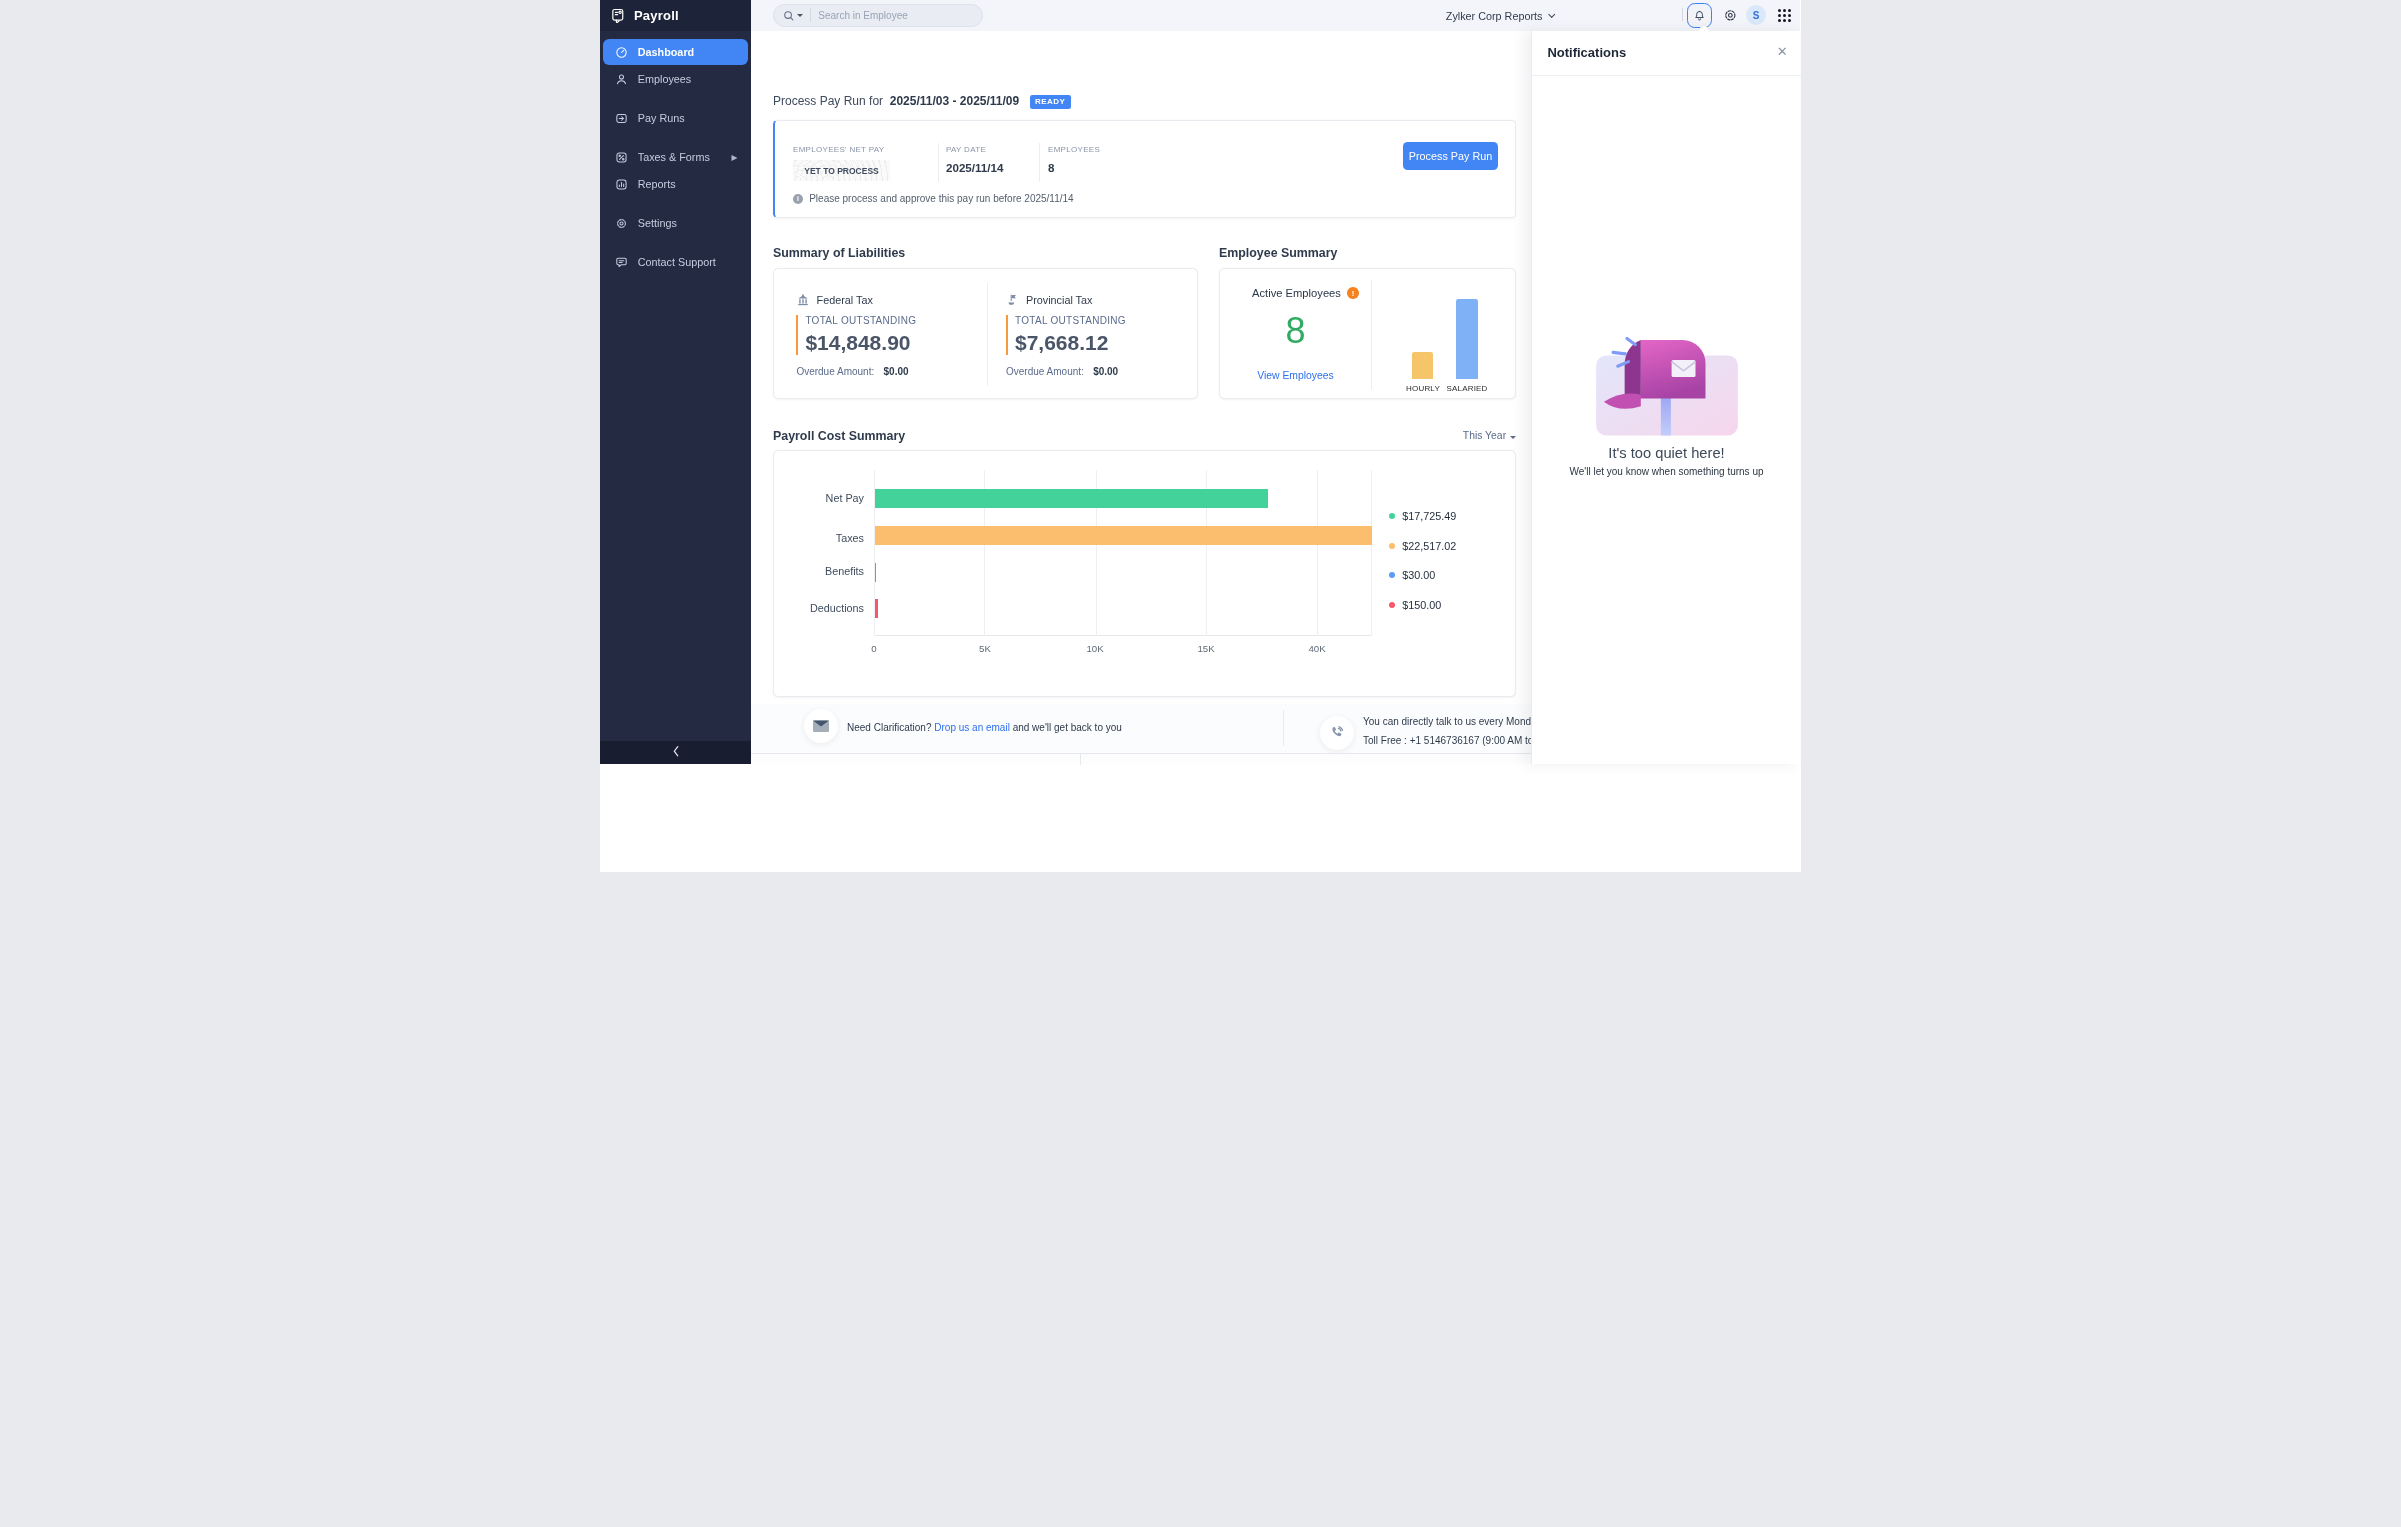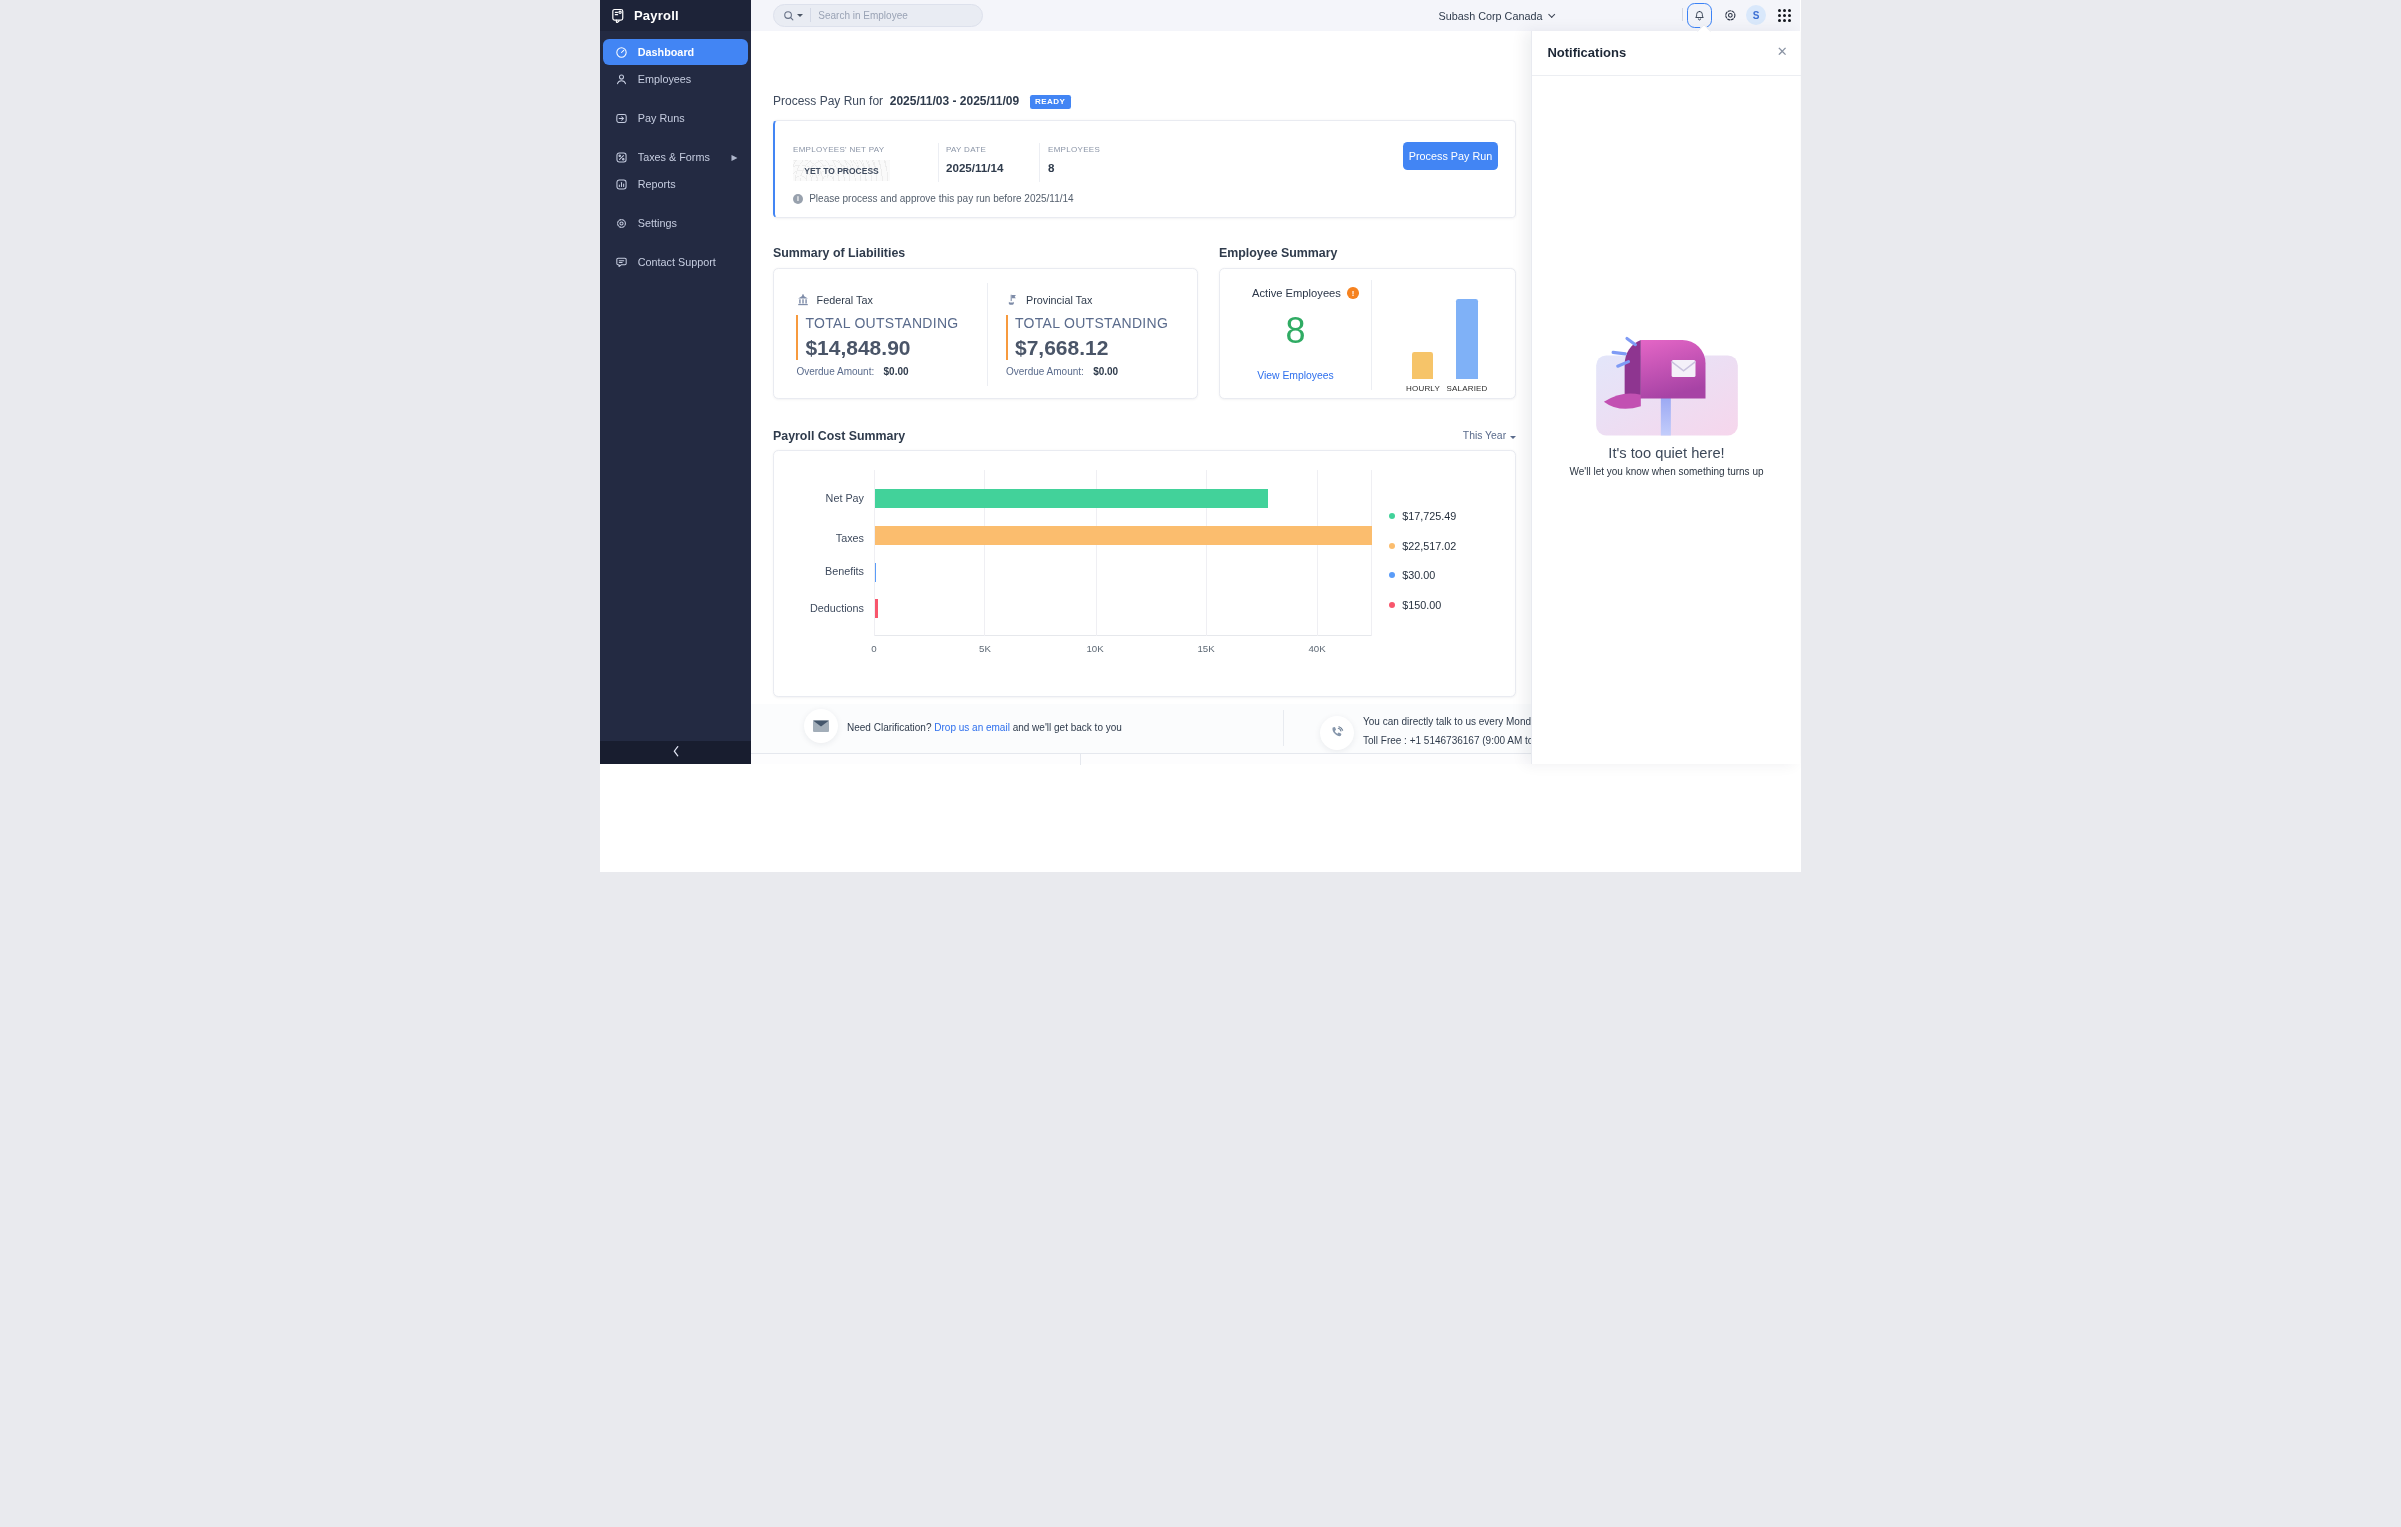--- a/index.html
+++ b/index.html
@@ -52,21 +52,21 @@
   .watermark { position:absolute; left:18px; top:39px; width:97px; height:21px; display:flex; align-items:center; justify-content:center; font-size:8.5px; font-weight:700; color:#3f4b5e; background:repeating-radial-gradient(circle at 7.7px 21.6px, #ededed 0 0.8px, transparent 0.8px 5.4px), repeating-radial-gradient(circle at 35px 21.6px, #ededed 0 0.8px, transparent 0.8px 5.4px), #fafafa; border-radius:1.5px; }
   .pr-note { position:absolute; left:18px; top:72px; display:flex; align-items:center; font-size:10px; color:#55606e; }
   .info-ic { width:10px; height:10px; border-radius:50%; background:#98a1ad; color:#fff; font-size:7px; font-weight:700; display:inline-flex; align-items:center; justify-content:center; margin-right:6.2px; font-style:normal; }
   .btn-primary { position:absolute; right:17px; top:21px; width:95px; height:28px; background:#4285f4; color:#fff; border:none; border-radius:4.6px; font-size:10.8px; font-family:"Liberation Sans",sans-serif; cursor:pointer; }
 
   .liab-card { left:173px; top:268px; width:425px; height:131px; }
   .liab-sep { position:absolute; left:213px; top:14px; width:0.8px; height:103px; background:#eceef3; }
   .tax-name { position:absolute; top:24px; font-size:10.8px; font-weight:400; color:#2f3b4c; display:flex; align-items:center; }
   .tax-name .ic { margin-right:7px; display:flex; }
   .outs-block { position:absolute; top:46px; border-left:2.3px solid #f79a3e; padding-left:7px; }
-  .outs-label { font-size:14px; letter-spacing:0.3px; color:#5a6b8c; }
+  .outs-label { font-size:10px; letter-spacing:0.3px; color:#5a6b8c; }
   .outs-amount { font-size:21px; font-weight:700; color:#4a5568; margin-top:5.4px; }
   .overdue { position:absolute; top:97px; font-size:10px; color:#5a6b8c; }
   .overdue b { color:#2f3b4c; font-weight:700; margin-left:9.3px; }
 
   .emp-card { left:619px; top:268px; width:297px; height:131px; }
   .emp-sep { position:absolute; left:151px; top:10.8px; width:0.8px; height:110px; background:#eceef3; }
   .active-lbl { position:absolute; left:32px; top:18px; font-size:11.2px; font-weight:500; color:#2b3648; display:flex; align-items:center; }
   .warn-ic { width:11.6px; height:11.6px; border-radius:50%; background:#f6821f; color:#fff; font-size:7.7px; font-weight:700; display:inline-flex; align-items:center; justify-content:center; margin-left:6.2px; font-style:normal; }
   .emp-count { position:absolute; left:0; top:41px; width:151px; text-align:center; font-size:36px; font-weight:300; color:#2fab63; }
   .emp-link { position:absolute; left:0; top:101px; width:151px; text-align:center; font-size:10.4px; color:#2e6fed; cursor:pointer; }
@@ -215,21 +215,21 @@
         <svg width="11.6" height="11.6" viewBox="0 0 16 16" fill="none" stroke="#667085" stroke-width="1.5" stroke-linecap="round">
           <circle cx="7" cy="7" r="4.6"></circle>
             <path d="M10.6 10.6l3 3"></path>
         </svg>
       </span>
       <span class="caret"></span>
       <span class="sep"></span>
       <input type="text" placeholder="Search in Employee" style="">
     </div>
     <div class="org">
-      <span>Subash Corp Canada</span>
+      <span>Zylker Corp Reports</span>
       <span class="chev"></span>
     </div>
     <div class="tb-sep"></div>
     <div class="bell-btn">
       <svg width="13" height="13" viewBox="0 0 24 24" fill="none" stroke="#2f3b4c" stroke-width="1.7" stroke-linecap="round" stroke-linejoin="round">
         <path d="M12 4.5a5.3 5.3 0 0 1 5.3 5.3v3.2l1.6 2.7H5.1l1.6-2.7V9.8A5.3 5.3 0 0 1 12 4.5z"></path>
         <path d="M10 18.3a2 2 0 0 0 4 0"></path>
       </svg>
     </div>
     <div class="gear-btn">

